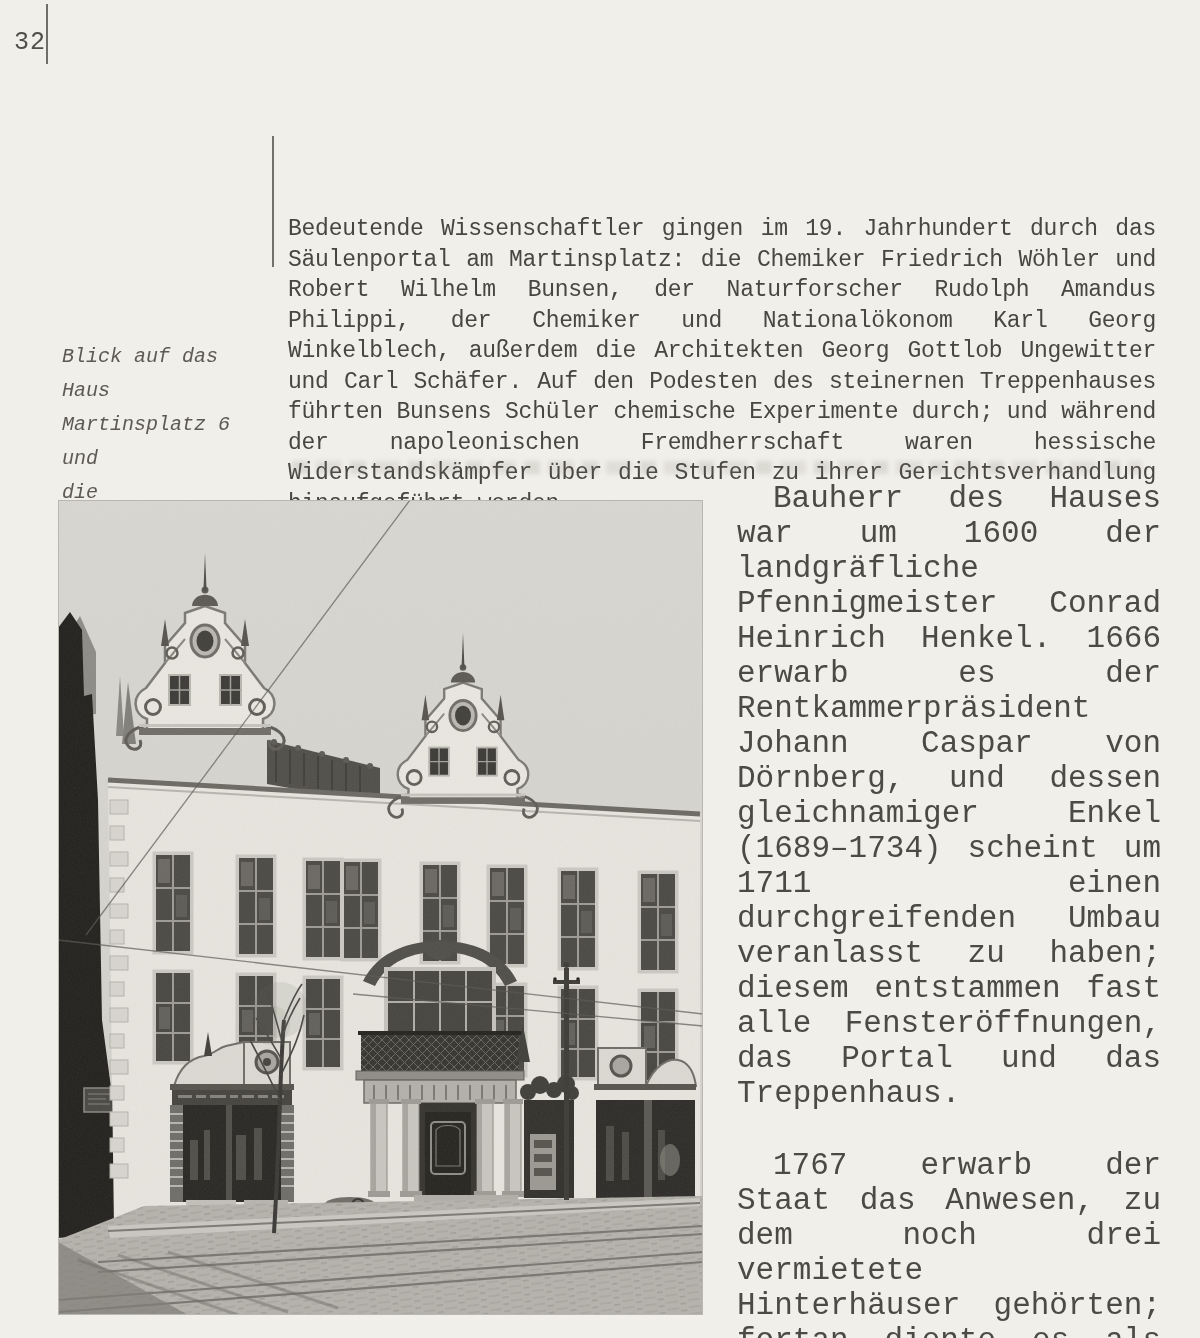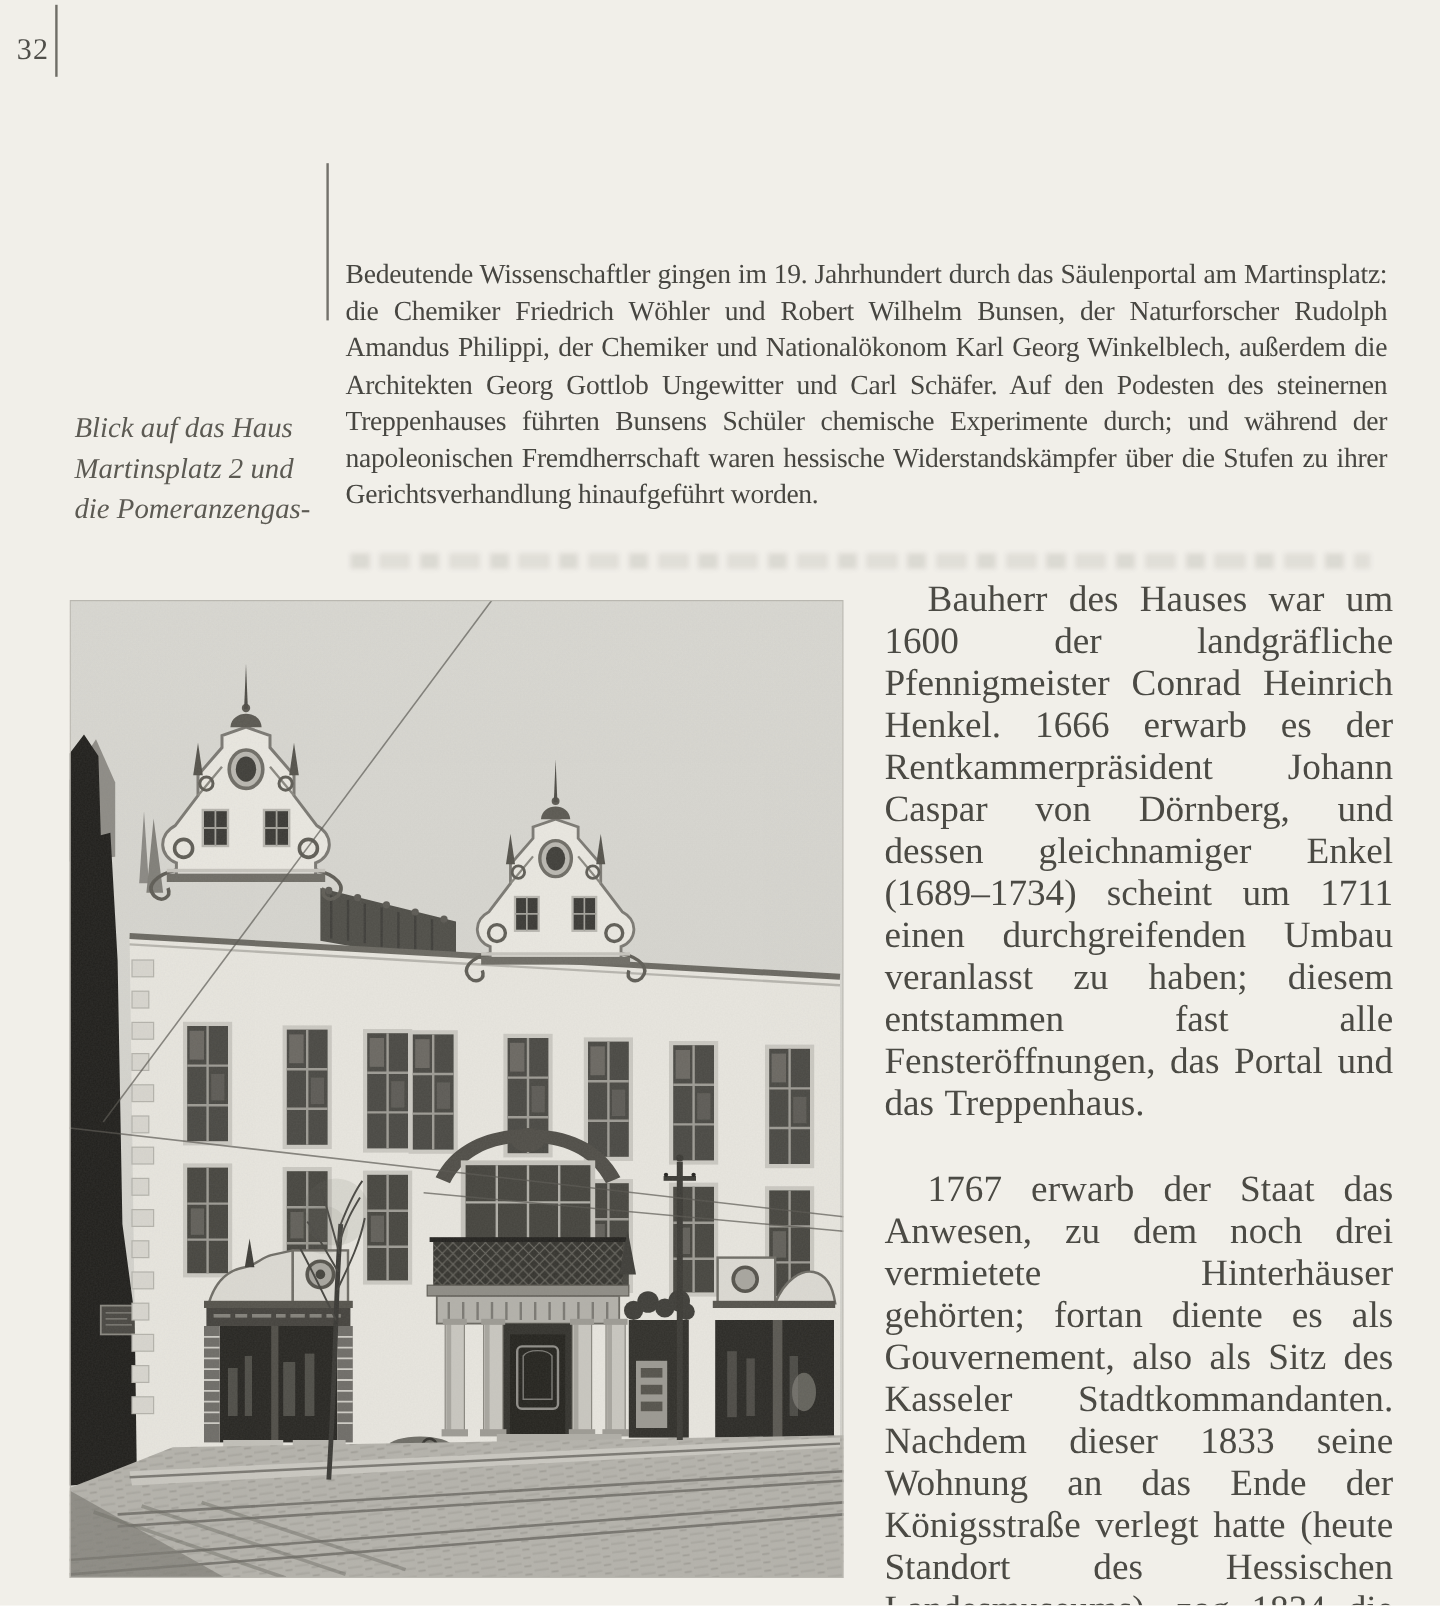--- a/index.html
+++ b/index.html
@@ -1,21 +1,21 @@
 <!DOCTYPE html>
 <html lang="de"><head>
 <meta charset="utf-8">
 <style>
   html,body{margin:0;padding:0;}
   .page{
     position:relative;
     width:1200px;height:1338px;
     background:#f1efe9;
     overflow:hidden;
-    font-family:Liberation Serif, serif;
+    font-family:Liberation Mono, monospace;
   }
   .page-number{
     position:absolute;left:14px;top:28px;
     font-size:25px;color:#504f4a;letter-spacing:1px;
   }
   .edge-rule{
     position:absolute;left:46px;top:4px;width:2px;height:60px;
     background:#6f6e67;
   }
   .intro-rule{
@@ -29,21 +29,21 @@
   }
   .ghost-strip{
     position:absolute;left:292px;top:461px;width:850px;height:13px;
     background:repeating-linear-gradient(90deg,
       rgba(125,123,113,.22) 0 16px, rgba(125,123,113,0) 16px 24px,
       rgba(125,123,113,.17) 24px 50px, rgba(125,123,113,0) 50px 58px);
     filter:blur(2px);opacity:.85;
   }
   .caption{
     position:absolute;left:62px;top:340px;width:210px;
-    font-style:italic;font-size:24px;line-height:34px;color:#5c5a53;
+    font-style:italic;font-size:20px;line-height:34px;color:#5c5a53;
   }
   .photo-wrap{
     position:absolute;left:58px;top:500px;width:645px;height:815px;
   }
   .article{
     position:absolute;left:737px;top:481px;width:424px;height:857px;
     overflow:hidden;
     font-size:31px;line-height:35px;color:#4b4a44;
     text-align:justify;word-spacing:1.5px;
     hyphens:auto;
@@ -59,21 +59,21 @@
   <span class="page-number">32</span>
   <div class="edge-rule"></div>
 
   <div class="intro-rule"></div>
   <div class="intro">Bedeutende Wissenschaftler gingen im 19. Jahrhundert durch das Säulenportal am Martinsplatz: die Chemiker Friedrich Wöhler und Robert Wilhelm Bunsen, der Naturforscher Rudolph Amandus Philippi, der Chemiker und Nationalökonom Karl Georg Winkelblech, außerdem die Architekten Georg Gottlob Ungewitter und Carl Schäfer. Auf den Podesten des steinernen Treppenhauses führten Bunsens Schüler chemische Experimente durch; und während der napoleonischen Fremdherrschaft waren hessische Widerstandskämpfer über die Stufen zu ihrer Gerichtsverhandlung hinaufgeführt worden.</div>
 
   <div class="ghost-strip"></div>
 
   <div class="caption">
     <div>Blick auf das Haus</div>
-    <div>Martinsplatz 2 und</div>
+    <div>Martinsplatz 6 und</div>
     <div>die Pomeranzengas-</div>
   </div>
 
   <div class="photo-wrap">
     <svg width="645" height="815" viewBox="0 0 645 815" role="img">
       <defs>
         <linearGradient id="skyg" x1="0" y1="0" x2="0" y2="1">
           <stop offset="0" stop-color="#d9d8d2"></stop>
           <stop offset="1" stop-color="#d2d1cb"></stop>
         </linearGradient>

